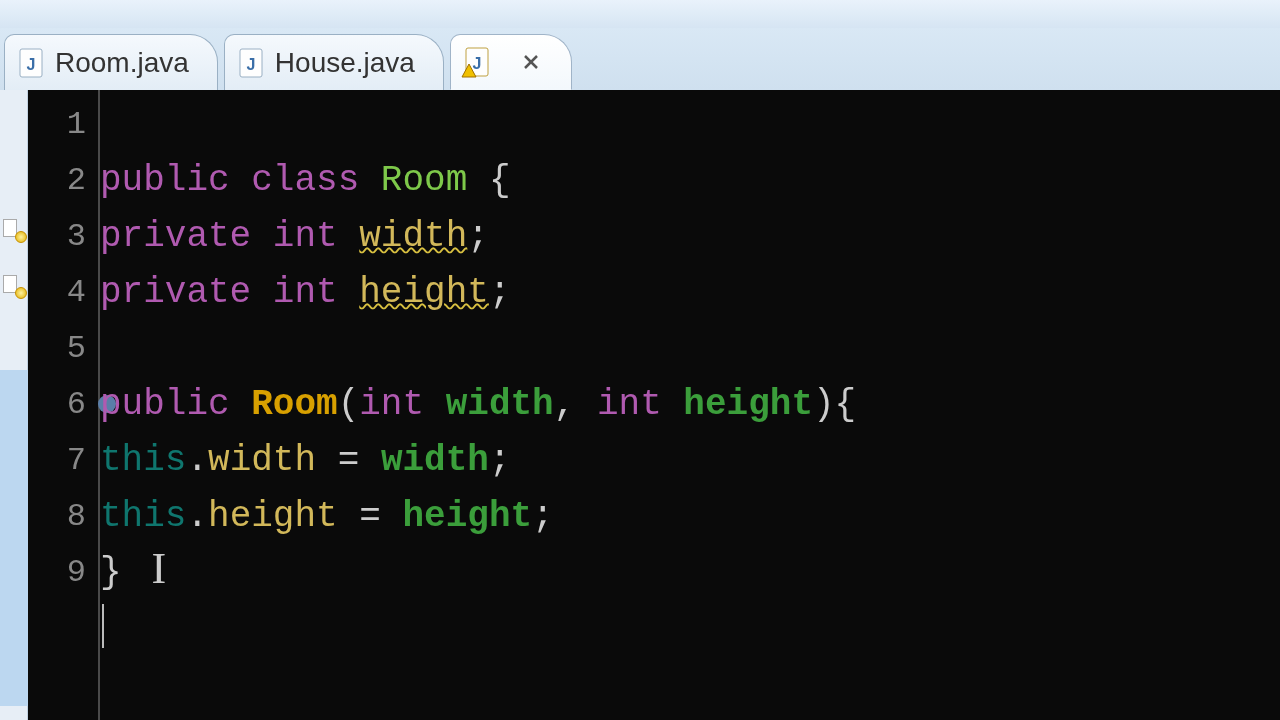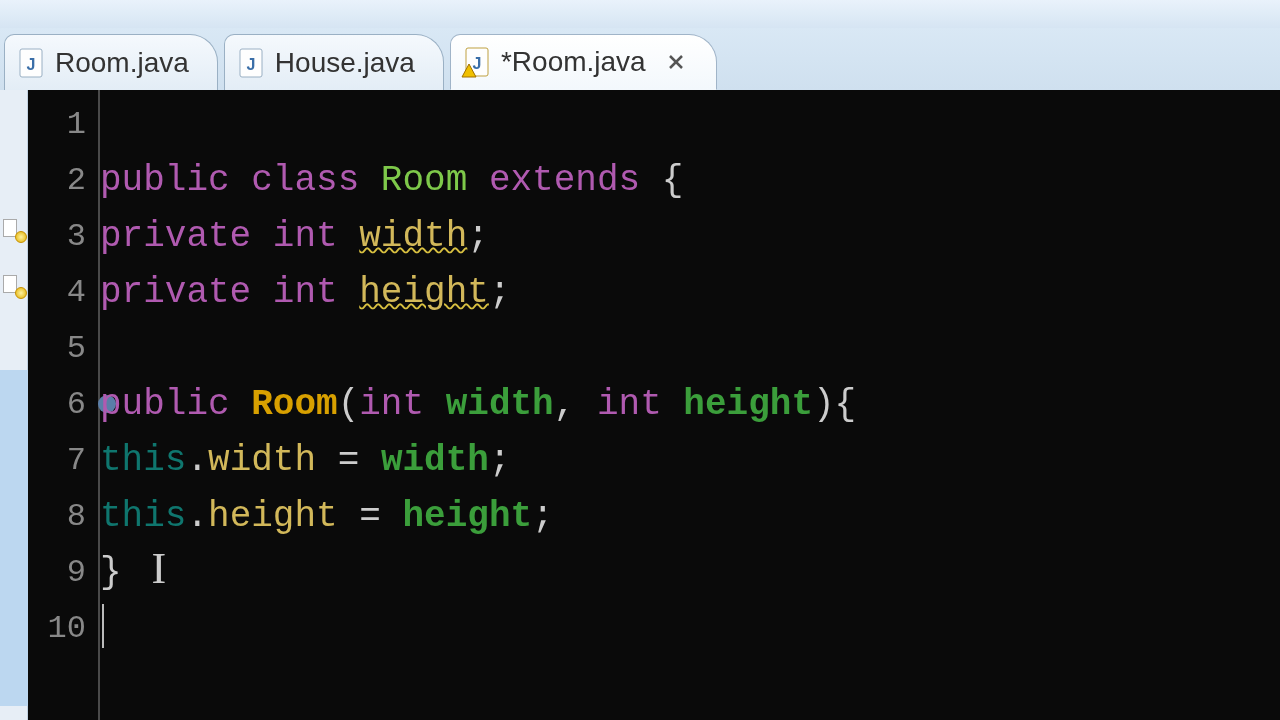--- a/index.html
+++ b/index.html
@@ -199,21 +199,20 @@
     <div class="tab active">
       <span class="file-icon" style="position:relative;">
         <svg width="26" height="30" viewBox="0 0 26 30">
           <rect x="1" y="1" width="22" height="28" rx="2" fill="#fefefe" stroke="#bfa040"></rect>
           <text x="12" y="22" font-size="16" text-anchor="middle" fill="#3a6ea8" font-family="Arial" font-weight="bold">J</text>
         </svg>
         <svg width="16" height="16" style="position:absolute; left:-4px; bottom:-2px;">
           <polygon points="8,1 15,14 1,14" fill="#f0c000" stroke="#a07000" stroke-width="1"></polygon>
         </svg>
       </span>
-      <span>*Room.java</span>
       <span class="close">
         <svg width="18" height="18" viewBox="0 0 18 18">
           <line x1="3" y1="3" x2="15" y2="15" stroke="#555" stroke-width="2.5"></line>
           <line x1="15" y1="3" x2="3" y2="15" stroke="#555" stroke-width="2.5"></line>
         </svg>
       </span>
     </div>
   </div>
 
   <div class="editor-area">
@@ -244,25 +243,24 @@
     <div class="gutter" id="gutter-col">
         <div class="gutter-cell">1</div>
         <div class="gutter-cell">2</div>
         <div class="gutter-cell">3</div>
         <div class="gutter-cell">4</div>
         <div class="gutter-cell">5</div>
         <div class="gutter-cell">6<div class="bp-dot"></div></div>
         <div class="gutter-cell">7</div>
         <div class="gutter-cell">8</div>
         <div class="gutter-cell">9</div>
-        <div class="gutter-cell">10</div>
       </div>
     <div class="code-col" id="code-col">
         <div class="code-line"></div>
-        <div class="code-line"><span class="kw">public </span><span class="kw">class </span><span class="cls">Room </span><span class="kw">extends </span><span class="punct">{</span></div>
+        <div class="code-line"><span class="kw">public </span><span class="kw">class </span><span class="cls">Room </span><span class="punct">{</span></div>
         <div class="code-line">    <span class="kw">private </span><span class="type1">int </span><span class="field wavy">width</span><span class="punct">;</span></div>
         <div class="code-line">    <span class="kw">private </span><span class="type1">int </span><span class="field wavy">height</span><span class="punct">;</span></div>
         <div class="code-line"></div>
         <div class="code-line">    <span class="kw">public </span><span class="ctor">Room</span><span class="punct">(</span><span class="type1">int </span><span class="param">width</span><span class="punct">, </span><span class="type1">int </span><span class="param">height</span><span class="punct">){</span></div>
         <div class="code-line">        <span class="this">this</span><span class="punct">.</span><span class="field">width</span><span class="punct"> = </span><span class="param">width</span><span class="punct">;</span></div>
         <div class="code-line">        <span class="this">this</span><span class="punct">.</span><span class="field">height</span><span class="punct"> = </span><span class="param">height</span><span class="punct">;</span></div>
         <div class="code-line">    <span class="punct">}</span><span class="ibeam">I</span></div>
         <div class="code-line">    <span class="text-caret"></span></div>
         <div class="code-line"></div>
       </div>

